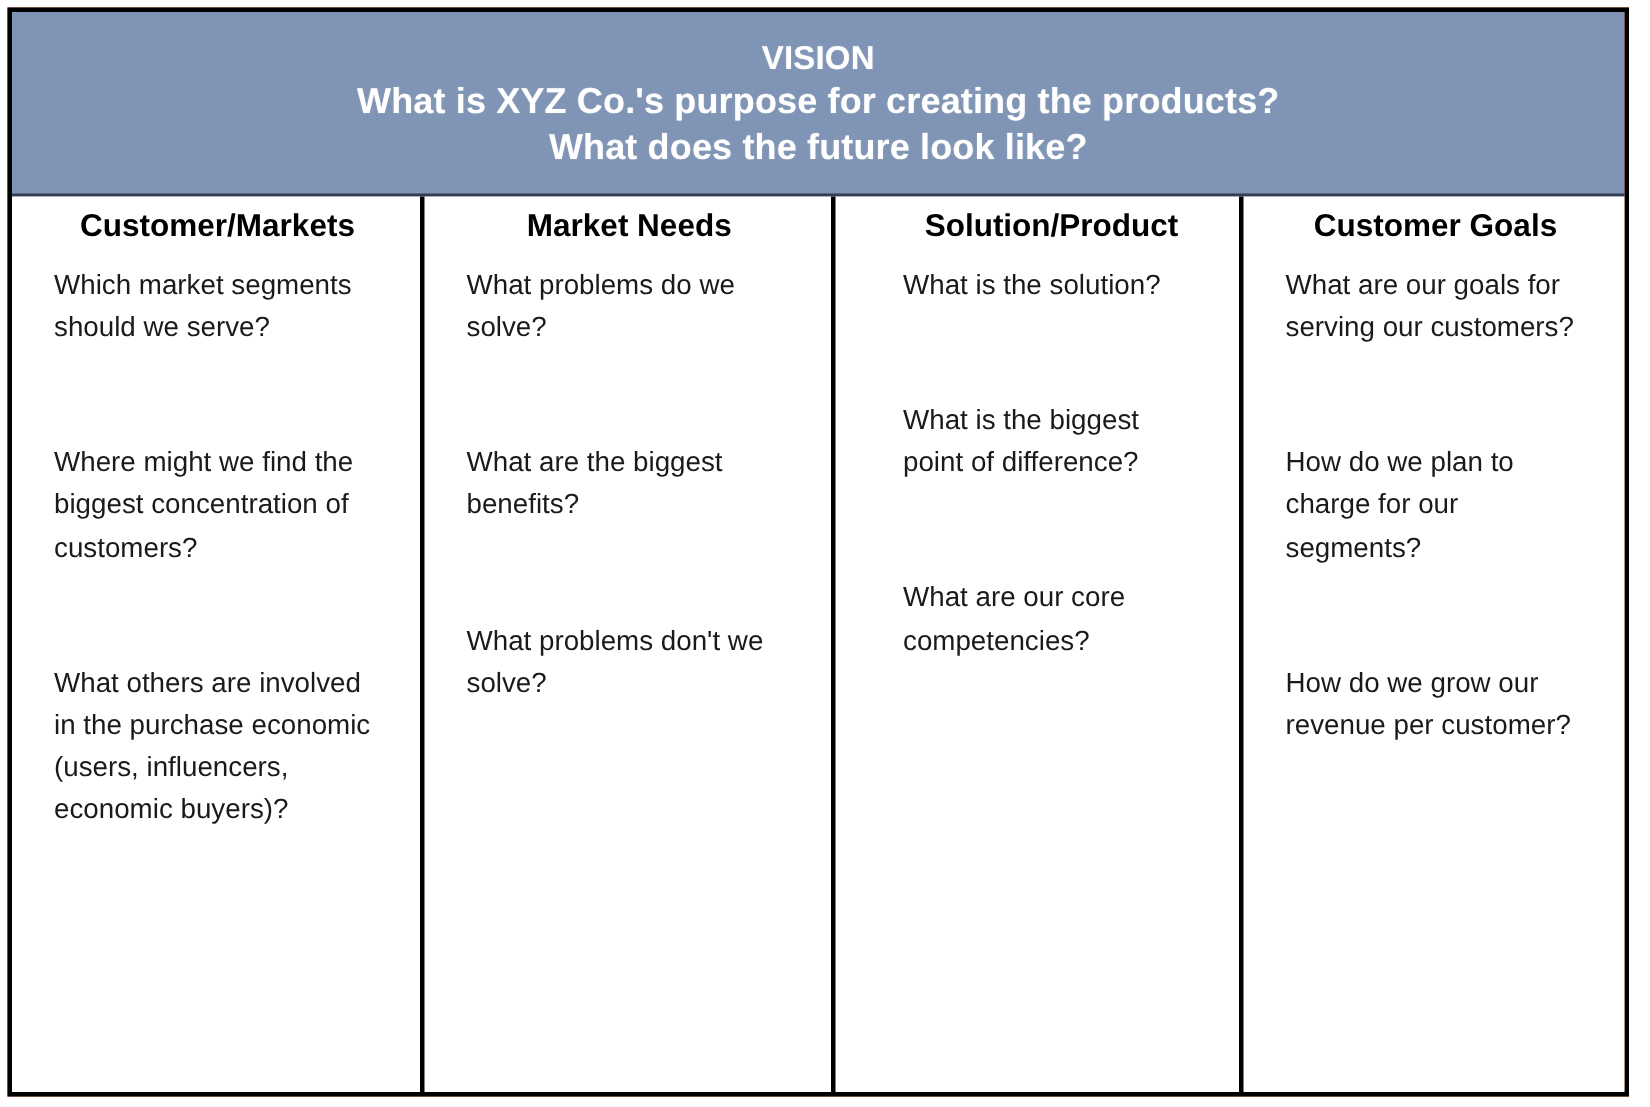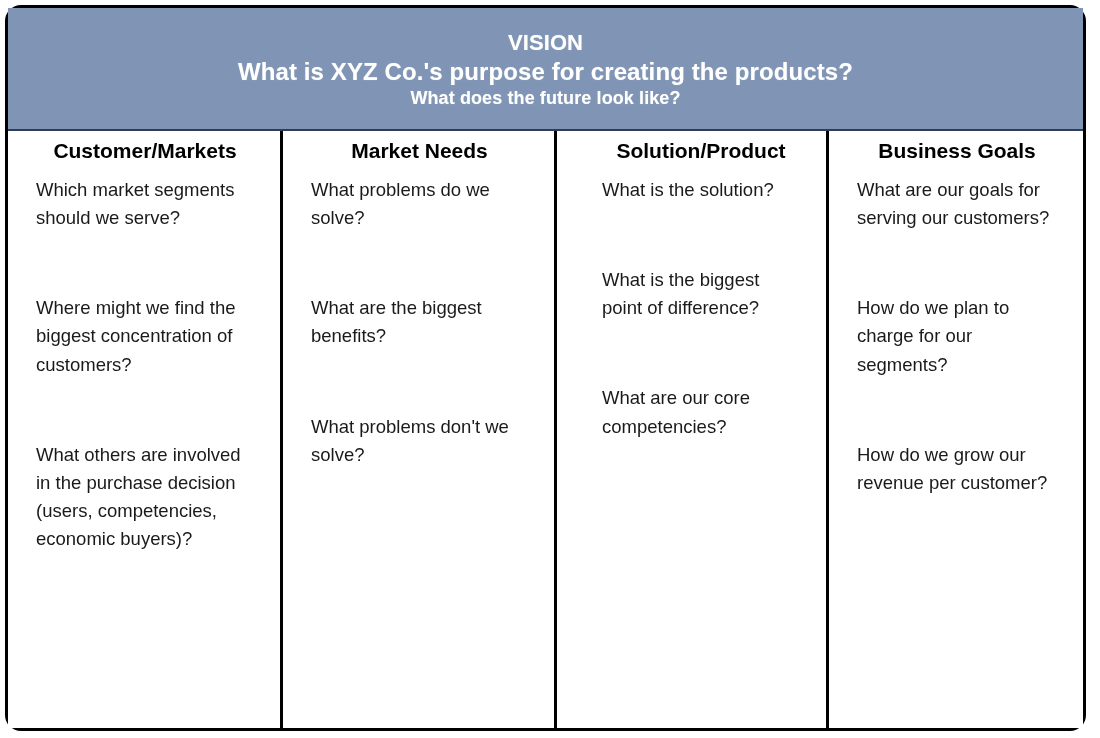--- a/index.html
+++ b/index.html
@@ -27,21 +27,20 @@
     position: absolute;
     left: 5px;
     top: 5px;
     width: 1081px;
     height: 726px;
     border-left: 3px solid #000000;
     border-right: 3px solid #000000;
     border-top: 3px solid #000000;
     border-bottom: 4px solid #000000;
     background: #c2410c;
-    border-radius: 16px;
   }
 
   
   .vision-banner {
     height: 123px;
     background: #8095b5;
     color: #ffffff;
     display: flex;
     flex-direction: column;
     align-items: center;
@@ -52,21 +51,21 @@
   .vision-banner .v-line {
     font-weight: bold;
     text-align: center;
     line-height: 1.28;
     letter-spacing: 0.1px;
     white-space: nowrap;
     text-shadow: 0 0 1px rgba(255,255,255,0.35);
   }
   .vision-banner .v-title { font-size: 22px; }
   .vision-banner .v-q1   { font-size: 24px; }
-  .vision-banner .v-q2   { font-size: 18px; }
+  .vision-banner .v-q2   { font-size: 24px; }
 
   
   .columns {
     display: flex;
     height: 597px;
     align-items: flex-start;
   }
   .col {
     position: relative;
     height: 100%;
@@ -122,21 +121,21 @@
       <div class="v-line v-q2">What does the future look like?</div>
     </div>
 
     <div class="columns">
 
       <div class="col col-0">
         <div class="col-head">Customer/Markets</div>
         <ul class="prompt-list">
           <li class="prompt p0">Which market segments should we serve?</li>
           <li class="prompt p1">Where might we find the biggest concentration of customers?</li>
-          <li class="prompt p2">What others are involved in the purchase decision (users, competencies, economic buyers)?</li>
+          <li class="prompt p2">What others are involved in the purchase economic (users, influencers, economic buyers)?</li>
         </ul>
       </div>
 
       <div class="col col-1">
         <div class="col-head">Market Needs</div>
         <ul class="prompt-list">
           <li class="prompt p0">What problems do we solve?</li>
           <li class="prompt p1">What are the biggest benefits?</li>
           <li class="prompt p2">What problems don't we solve?</li>
         </ul>
@@ -145,21 +144,21 @@
       <div class="col col-2">
         <div class="col-head">Solution/Product</div>
         <ul class="prompt-list">
           <li class="prompt p0">What is the solution?</li>
           <li class="prompt p1">What is the biggest point of difference?</li>
           <li class="prompt p2">What are our core competencies?</li>
         </ul>
       </div>
 
       <div class="col col-3">
-        <div class="col-head">Business Goals</div>
+        <div class="col-head">Customer Goals</div>
         <ul class="prompt-list">
           <li class="prompt p0">What are our goals for serving our customers?</li>
           <li class="prompt p1">How do we plan to charge for our segments?</li>
           <li class="prompt p2">How do we grow our revenue per customer?</li>
         </ul>
       </div>
 
     </div>
   </div>
 </div>

